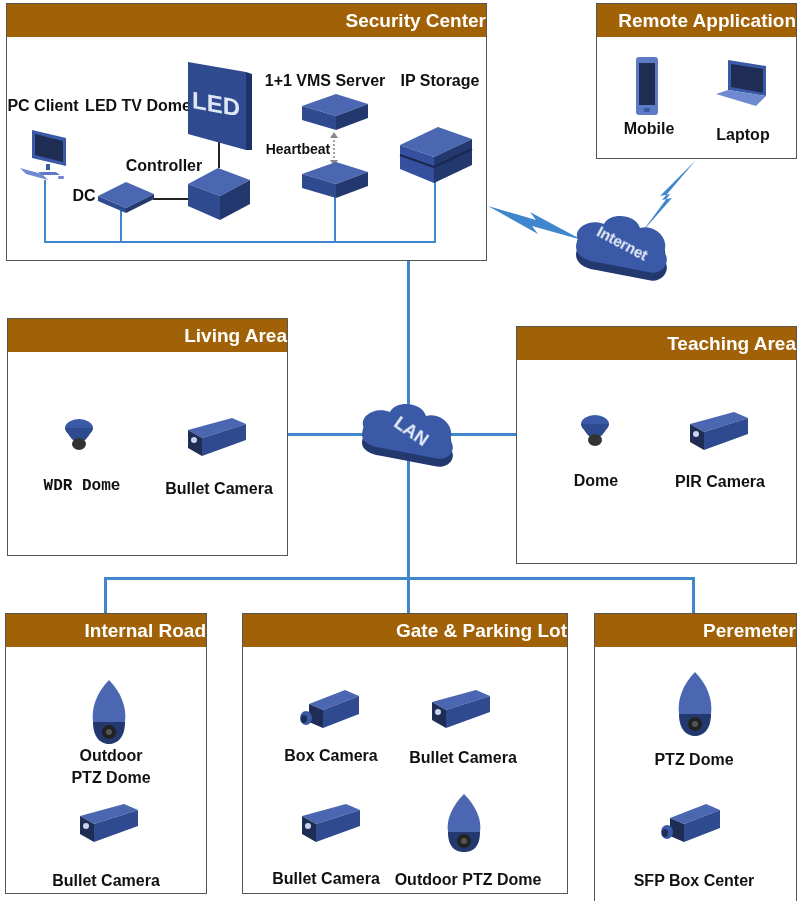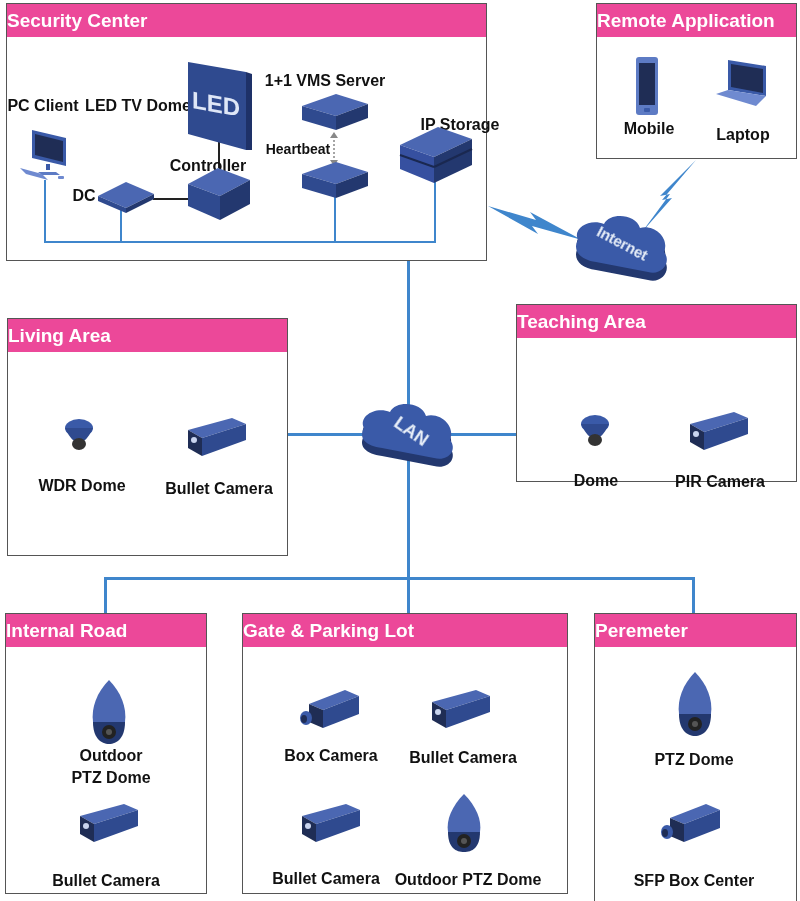--- a/index.html
+++ b/index.html
@@ -1,18 +1,18 @@
 <!DOCTYPE html>
 <html><head>
 <meta charset="utf-8">
 <style>
   html,body{margin:0;padding:0;background:#fff;}
   body{width:800px;height:901px;position:relative;overflow:hidden;font-family:"Liberation Sans",sans-serif;}
   .box{position:absolute;border:1.5px solid #555;background:#fff;box-sizing:border-box;}
-  .hdr{position:absolute;left:0;right:0;top:0;height:33px;background:#ec4899;color:#fff;font-weight:bold;font-size:19px;text-align:left;line-height:33px;}
+  .hdr{position:absolute;left:0;right:0;top:0;height:33px;background:#a16207;color:#fff;font-weight:bold;font-size:19px;text-align:right;line-height:33px;}
   .lbl{position:absolute;font-weight:bold;font-size:16px;color:#111;text-align:center;white-space:nowrap;transform:translateX(-50%);line-height:1.3;}
   .lbl.small{font-size:14px;}
   .ln{position:absolute;background:#3f86cc;}
   .dk{position:absolute;background:#222;}
   svg.ic{position:absolute;overflow:visible;}
   .cloudtxt{font-family:"Liberation Sans",sans-serif;font-weight:bold;fill:#e8eef8;stroke:#9db0d6;stroke-width:0.6;}
 </style>
 </head>
 <body>
 
@@ -31,22 +31,22 @@
 <div class="ln" style="left:44px;top:180px;width:2px;height:62px;"></div>
 <div class="ln" style="left:120px;top:210px;width:2px;height:32px;"></div>
 <div class="ln" style="left:334px;top:195px;width:2px;height:47px;"></div>
 <div class="ln" style="left:434px;top:182px;width:2px;height:60px;"></div>
 <div class="dk" style="left:153px;top:198px;width:35px;height:2px;"></div>
 <div class="dk" style="left:218px;top:140px;width:2px;height:28px;"></div>
 
 <span class="lbl" style="left:43px;top:96px;">PC Client</span>
 <span class="lbl" style="left:138px;top:96px;">LED TV Dome</span>
 <span class="lbl" style="left:325px;top:71px;">1+1 VMS Server</span>
-<span class="lbl" style="left:460px;top:71px;margin-top:44px;">IP Storage</span>
-<span class="lbl" style="left:164px;top:156px;margin-left:44px;">Controller</span>
+<span class="lbl" style="left:440px;top:71px;">IP Storage</span>
+<span class="lbl" style="left:164px;top:156px;">Controller</span>
 <span class="lbl" style="left:84px;top:186px;">DC</span>
 <span class="lbl small" style="left:298px;top:140px;">Heartbeat</span>
 
 <svg class="ic" style="left:18px;top:128px;" width="50" height="54" viewBox="0 0 50 54">
   <polygon points="14,2 48,10 48,38 14,30" fill="#3a5aa8"></polygon>
   <polygon points="17,6 45,13 45,34 17,27" fill="#1f2d55"></polygon>
   <rect x="28" y="36" width="4" height="6" fill="#3a5aa8"></rect>
   <polygon points="20,44 38,44 42,47 24,47" fill="#5d7bc4"></polygon>
   <polygon points="2,40 24,46 30,52 8,46" fill="#6f8ad0"></polygon>
   <rect x="40" y="48" width="6" height="3" rx="1" fill="#6f8ad0"></rect>
@@ -129,30 +129,30 @@
   <ellipse cx="15" cy="10" rx="14" ry="9" fill="#3a5aa8"></ellipse>
   <path d="M1,10 Q15,40 29,10 Z" fill="#2f4a8f"></path>
   <ellipse cx="15" cy="26" rx="7" ry="6" fill="#333"></ellipse>
 </svg>
 <svg class="ic" style="left:186px;top:416px;" width="62" height="42" viewBox="0 0 62 42">
   <polygon points="2,14 46,2 60,8 16,22" fill="#4b67b2"></polygon>
   <polygon points="2,14 16,22 16,40 2,32" fill="#1f2d55"></polygon>
   <polygon points="16,22 60,8 60,24 16,40" fill="#2f4a8f"></polygon>
   <circle cx="8" cy="24" r="3" fill="#c9d4ee"></circle>
 </svg>
-<span class="lbl" style="left:82px;top:476px;">WDR Dome</span>
+<span class="lbl" style="left:82px;top:476px;font-family:Liberation Mono, monospace;">WDR Dome</span>
 <span class="lbl" style="left:219px;top:479px;">Bullet Camera</span>
 
 <svg class="ic" style="left:356px;top:400px;" width="104" height="72" viewBox="0 0 104 72">
   <path d="M8,28 C2,16 20,6 34,12 C40,0 66,2 70,16 C84,12 100,26 94,40 C102,50 92,62 78,58 L26,48 C10,46 2,38 8,28 Z" fill="#23386f" transform="translate(0,8)"></path>
   <path d="M8,28 C2,16 20,6 34,12 C40,0 66,2 70,16 C84,12 100,26 94,40 C102,50 92,62 78,58 L26,48 C10,46 2,38 8,28 Z" fill="#3a5aa8"></path>
   <text class="cloudtxt" x="52" y="36" text-anchor="middle" font-size="18" transform="rotate(35 52 36)">LAN</text>
 </svg>
 
-<div class="box" style="left:516px;top:304px;width:281px;height:178px;">
+<div class="box" style="left:516px;top:326px;width:281px;height:238px;">
   <div class="hdr">Teaching Area</div>
 </div>
 <svg class="ic" style="left:580px;top:414px;" width="30" height="36" viewBox="0 0 30 36">
   <ellipse cx="15" cy="10" rx="14" ry="9" fill="#3a5aa8"></ellipse>
   <path d="M1,10 Q15,40 29,10 Z" fill="#2f4a8f"></path>
   <ellipse cx="15" cy="26" rx="7" ry="6" fill="#333"></ellipse>
 </svg>
 <svg class="ic" style="left:688px;top:410px;" width="62" height="42" viewBox="0 0 62 42">
   <polygon points="2,14 46,2 60,8 16,22" fill="#4b67b2"></polygon>
   <polygon points="2,14 16,22 16,40 2,32" fill="#1f2d55"></polygon>

